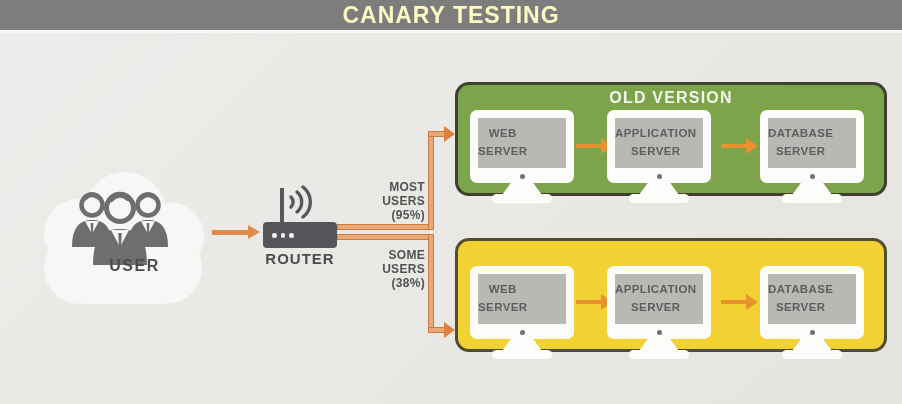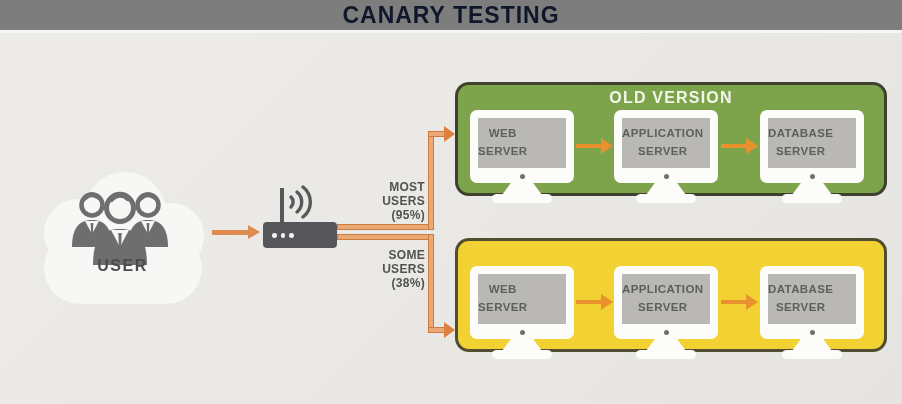--- a/index.html
+++ b/index.html
@@ -9,29 +9,29 @@
     position:relative; width:902px; height:404px; overflow:hidden;
     background:linear-gradient(135deg,#edecea 0%, #e9e8e5 55%, #e5e4e1 100%);
   }
   
   .title-bar {
     position:absolute; left:0; top:0; width:902px; height:33px;
     background:#7d7d7d; border-bottom:3px solid #f6f6f4;
     display:flex; align-items:center; justify-content:center;
   }
   .title-bar span {
-    color:#0f172a; font-size:23px; font-weight:bold; letter-spacing:1px;
+    color:#fef9c3; font-size:23px; font-weight:bold; letter-spacing:1px;
   }
   
   .cloud { position:absolute; left:28px; top:168px; }
   .users { position:absolute; left:62px; top:183px; }
   .label {
     position:absolute; text-align:center; font-weight:bold; color:#4c4c4c;
   }
-  .user-label { left:60px; top:257px; width:125px; font-size:16px; letter-spacing:1.5px; }
+  .user-label { left:72px; top:257px; width:125px; font-size:16px; letter-spacing:1.5px; }
   .router-label { left:250px; top:250px; width:100px; font-size:15px; letter-spacing:1px; }
   
   .router-antenna { position:absolute; left:280px; top:188px; width:3.5px; height:36px; background:#58585a; }
   .wifi { position:absolute; left:287px; top:185px; }
   .router-body {
     position:absolute; left:263px; top:222px; width:74px; height:26px;
     background:#56565a; border-radius:4px;
   }
   .router-dots { position:absolute; left:9px; top:11px; display:flex; gap:4px; }
   .router-dots i { width:4.5px; height:4.5px; border-radius:50%; background:#f2f2f2; }
@@ -53,21 +53,21 @@
   .panel-old { top:82px;  background:#7ea44b; border:3px solid #3e412e; }
   .panel-new { top:238px; background:#f2d233; border:3px solid #514d30; }
   .panel-title {
     position:absolute; top:4px; left:0; width:100%; text-align:center;
     font-size:16px; font-weight:bold; letter-spacing:1.2px;
   }
   .panel-old .panel-title { color:#f3f6ec; }
   .panel-new .panel-title { color:#f8f0a8; }
   
   .monitor { position:absolute; top:25px; width:104px; }
-  .m1 { left:12px; } .m2 { left:156px; } .m3 { left:302px; }
+  .m1 { left:12px; } .m2 { left:149px; } .m3 { left:302px; }
   .frame {
     position:relative; width:104px; height:73px;
     background:#fcfcfb; border-radius:7px;
   }
   .screen {
     position:absolute; left:8px; top:8px; right:8px; height:50px;
     background:#b9b8b5; display:flex; align-items:center; justify-content:flex-start;
   }
   .screen span {
     font-size:11.5px; font-weight:bold; color:#5e5e5e; text-align:center;
@@ -148,20 +148,21 @@
       <path d="M16,2 A19,19 0 0 1 16,32"></path>
     </g>
   </svg>
   <div class="router-body">
     <div class="router-dots">
       <i></i>
       <i></i>
       <i></i>
     </div>
   </div>
+  <div class="label router-label">ROUTER</div>
 
   <div>
     <div class="seg" style="left:337px; top:224px; width:97px; height:6px;"></div>
     <div class="seg" style="left:428px; top:131px; width:6px; height:99px; border-radius:3px 3px 0 0;"></div>
     <div class="seg" style="left:428px; top:131px; width:20px; height:6px;"></div>
     <div class="ahead" style="left:444px; top:126px;"></div>
   </div>
 
   <div>
     <div class="seg" style="left:337px; top:234px; width:97px; height:6px;"></div>

